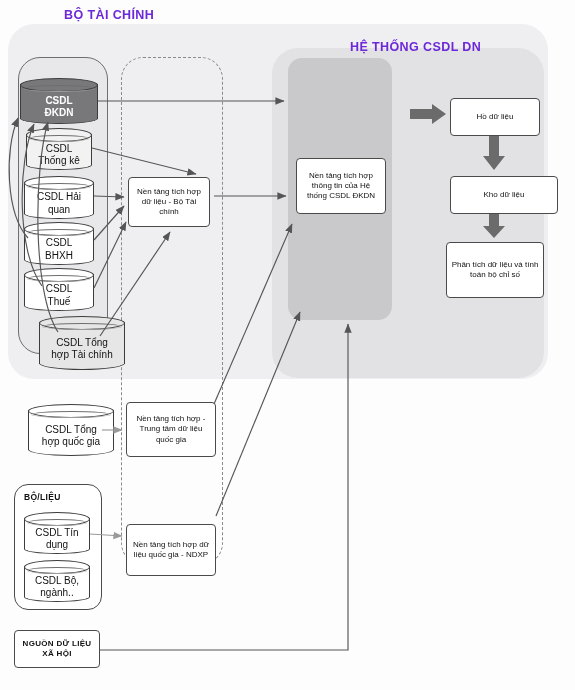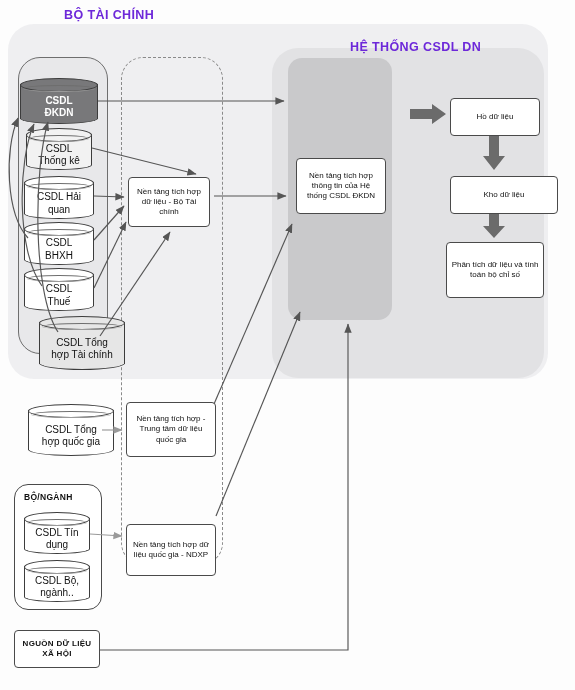--- a/index.html
+++ b/index.html
@@ -146,21 +146,21 @@
   </div>
 
   <div class="cyl" style="left:16px;top:404px;width:86px;height:52px;margin-left:12px;">
     <div class="body"></div>
     <div class="top"></div>
     <div class="ring"></div>
     <div class="lbl">CSDL Tổng hợp quốc gia</div>
   </div>
 
   <div class="groupbox" style="left:14px;top:484px;width:88px;height:126px;"></div>
-  <div class="grouptitle" style="left:24px;top:492px;">BỘ/NGÀNH</div>
+  <div class="grouptitle" style="left:24px;top:492px;">BỘ/LIỆU</div>
 
   <div class="cyl" style="left:24px;top:512px;width:66px;height:42px;">
     <div class="body"></div>
     <div class="top"></div>
     <div class="ring"></div>
     <div class="lbl">CSDL Tín dụng</div>
   </div>
 
   <div class="cyl" style="left:24px;top:560px;width:66px;height:42px;">
     <div class="body"></div>

